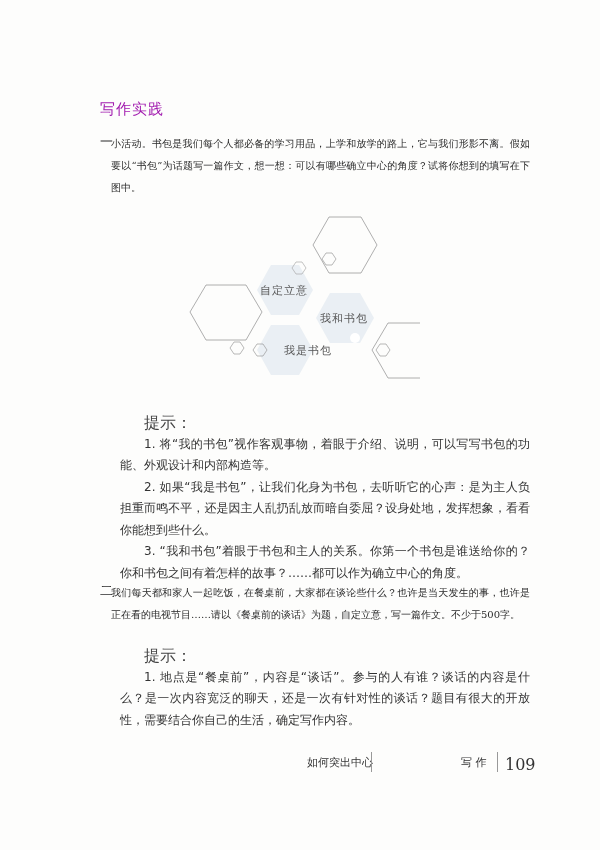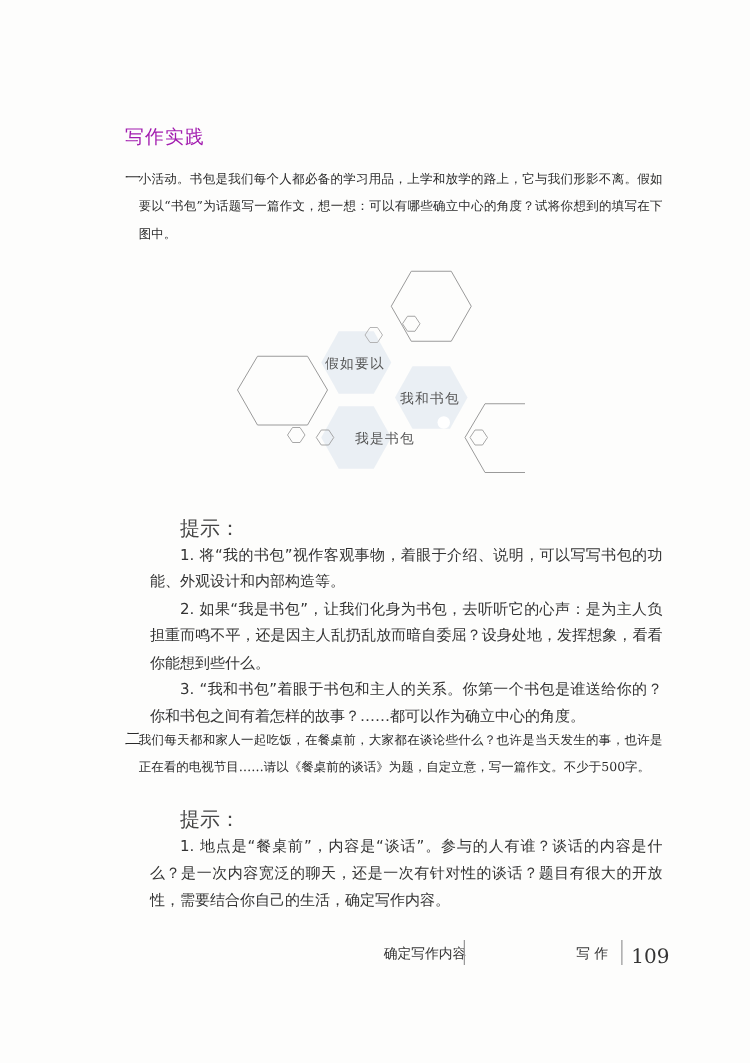--- a/index.html
+++ b/index.html
@@ -49,21 +49,21 @@
 
     <polygon points="192,140 208,113 242,113 258,140 242,168 208,168" fill="none" stroke="#9a9a9a" stroke-width="0.8"></polygon>
 
     <polygon points="142,49 146,43 152,43 156,49 152,55 146,55" fill="none" stroke="#9a9a9a" stroke-width="0.7"></polygon>
     <polygon points="112,58 116,52 122,52 126,58 122,64 116,64" fill="none" stroke="#aaaaaa" stroke-width="0.7"></polygon>
     <polygon points="50,138 54,132 60,132 64,138 60,144 54,144" fill="none" stroke="#9a9a9a" stroke-width="0.7"></polygon>
     <polygon points="73,140 77,134 83,134 87,140 83,146 77,146" fill="none" stroke="#9a9a9a" stroke-width="0.7"></polygon>
     <polygon points="196,140 200,134 206,134 210,140 206,146 200,146" fill="none" stroke="#9a9a9a" stroke-width="0.7"></polygon>
     <circle cx="175" cy="128" r="5" fill="#ffffff"></circle>
   </svg>
-  <span class="hex-label" style="left:80px; top:73px;">假如要以</span>
+  <span class="hex-label" style="left:80px; top:73px;">自定立意</span>
   <span class="hex-label" style="left:140px; top:101px;">我和书包</span>
   <span class="hex-label" style="left:104px; top:133px;">我是书包</span>
 </div>
 
 <div class="hint-block" style="top:412px;">
   <div class="hint-label">提示：</div>
   <p class="hint-p">1. 将“我的书包”视作客观事物，着眼于介绍、说明，可以写写书包的功能、外观设计和内部构造等。</p>
   <p class="hint-p">2. 如果“我是书包”，让我们化身为书包，去听听它的心声：是为主人负担重而鸣不平，还是因主人乱扔乱放而暗自委屈？设身处地，发挥想象，看看你能想到些什么。</p>
   <p class="hint-p">3. “我和书包”着眼于书包和主人的关系。你第一个书包是谁送给你的？你和书包之间有着怎样的故事？……都可以作为确立中心的角度。</p>
 </div>
@@ -71,17 +71,17 @@
 <div class="item" style="top:582px;">
   <span class="item-num">二</span>
   <div class="item-body">我们每天都和家人一起吃饭，在餐桌前，大家都在谈论些什么？也许是当天发生的事，也许是正在看的电视节目……请以《餐桌前的谈话》为题，自定立意，写一篇作文。不少于500字。</div>
 </div>
 
 <div class="hint-block" style="top:645px;">
   <div class="hint-label">提示：</div>
   <p class="hint-p">1. 地点是“餐桌前”，内容是“谈话”。参与的人有谁？谈话的内容是什么？是一次内容宽泛的聊天，还是一次有针对性的谈话？题目有很大的开放性，需要结合你自己的生活，确定写作内容。</p>
 </div>
 
-<span class="footer" style="left:307px;">确定写作内容</span>
+<span class="footer" style="left:307px;">如何突出中心</span>
 <div class="footer-divider" style="left:371px;"></div>
 <span class="footer" style="left:461px;">写 作</span>
 <div class="footer-divider" style="left:497px;"></div>
 <span class="footer" style="left:505px; font-size:16px;">109</span>
 
 </body></html>

